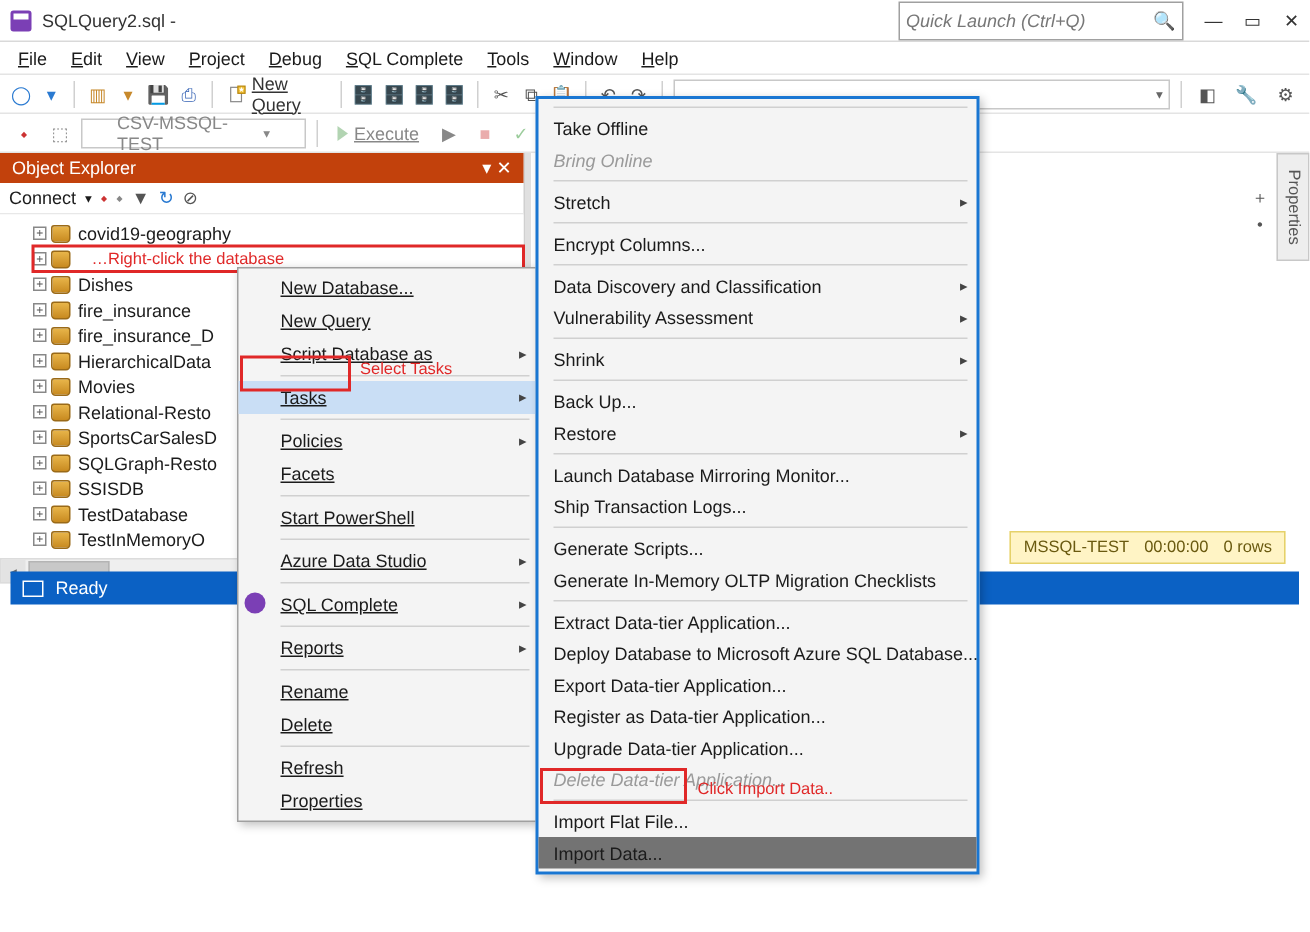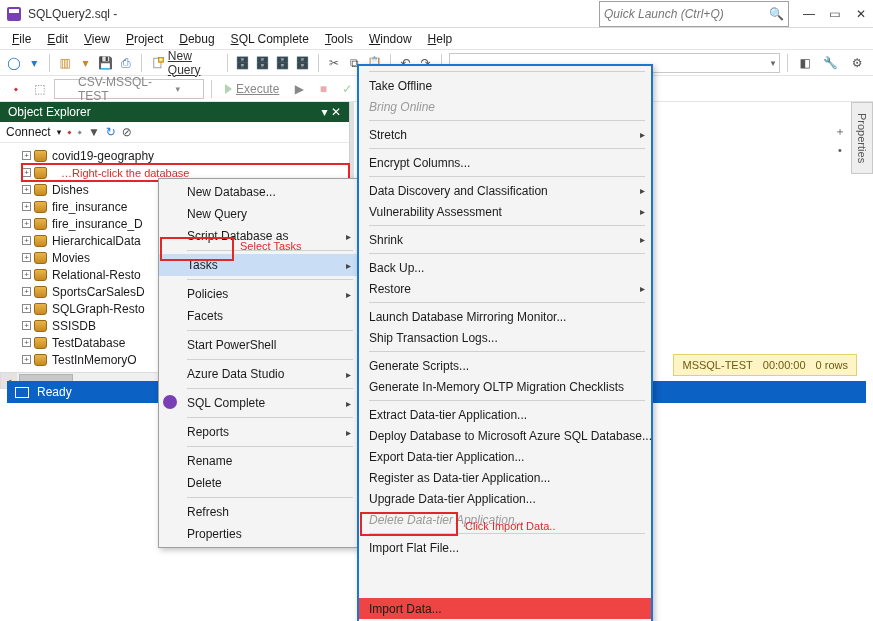--- a/index.html
+++ b/index.html
@@ -48,50 +48,50 @@
   .sep { width:1px; height:18px; background:#d0d0d0; margin:0 3px; }
   .newquery { display:flex; align-items:center; gap:4px; color:#333; padding:0 4px; }
   .newquery span { text-decoration: underline; }
   .toolbar2 { display:flex; align-items:center; gap:4px; padding:2px 6px; height:26px; border-bottom:1px solid #e4e4e4; }
   .combo { border:1px solid #c8c8c8; height:20px; display:flex; align-items:center; padding:0 23px; color:#888; }
   .combo.med { width:150px; }
   .exec { display:flex; align-items:center; gap:4px; color:#888; padding:0 6px; }
   .exec .tri { width:0;height:0;border-left:7px solid #6a6;border-top:5px solid transparent;border-bottom:5px solid transparent; opacity:0.5;}
   .right-group { margin-left:auto; display:flex; gap:6px; align-items:center;}
   .panel-header {
-    background:#14532d; color:#fff; padding:3px 8px; font-size:12px;
+    background:#c2410c; color:#fff; padding:3px 8px; font-size:12px;
     display:flex; align-items:center;
   }
   .panel-header .pin { margin-left:auto; }
   .connect-row {
     display:flex; align-items:center; gap:6px; padding:3px 6px; border-bottom:1px solid #e8e8e8;
   }
   .tree { padding:4px 0 4px 22px; background:#fff; }
   .tree-row { display:flex; align-items:center; height:17px; gap:3px; }
   .expander { width:9px; height:9px; border:1px solid #888; font-size:8px; line-height:7px; text-align:center; color:#555; background:#fff; }
   .dbicon { width:13px; height:12px; background:linear-gradient(#e8b54a,#c88a20); border-radius:2px 2px 3px 3px; border:1px solid #9a6a18; margin-right:2px;}
   .dbname { white-space:nowrap; }
   .sel { background:#c9def5; }
   .annot { color:#e02828; font-size:11px; }
   .context-menu, .submenu {
     position:absolute; background:#f4f4f4; border:1px solid #a0a0a0;
     box-shadow:2px 2px 6px rgba(0,0,0,.25); font-size:12px;
     padding:2px 0;
   }
   .context-menu { left:158px; top:178px; width:200px; }
-  .cm-item { display:flex; align-items:center; height:22px; padding:0 18px 0 28px; position:relative; white-space:nowrap;}
+  .cm-item { display:flex; align-items:center; height:22px; padding:0 18px 0 28px; position:relative; white-space:nowrap;text-decoration:underline;}
   .cm-item.hover { background:#c9def5; }
   .cm-item.arrow::after { content:"▸"; position:absolute; right:6px; font-size:10px; color:#444;}
   .cm-sep { height:1px; background:#d0d0d0; margin:3px 4px 3px 28px; }
   .cm-purple { position:absolute; left:4px; width:14px; height:14px; background:#7b3fb5; border-radius:50%; top:3px;}
   .submenu { left:357px; top:64px; width:296px; border:2px solid #1976d2;}
   .sm-sep { height:1px; background:#d0d0d0; margin:3px 6px 3px 10px;}
   .sm-item { display:flex; align-items:center; height:21px; padding:0 18px 0 10px; position:relative; white-space:nowrap;}
   .sm-item.arrow::after { content:"▸"; position:absolute; right:6px; font-size:10px; color:#444;}
-  .sm-item.hover { background:#ef4444;margin-top:40px; }
+  .sm-item.hover { background:#737373; }
   .sm-item.disabled { color:#9a9a9a;font-style:italic; }
   .sel-rect { position:absolute; border:2px solid #e02828; pointer-events:none; }
   .statusbar {
     position:absolute; left:7px; right:7px; top:381px; height:22px;
     background:#0b61c4; color:#fff; display:flex; align-items:center; padding:0 8px; gap:8px;
   }
   .statusbar .sq { width:14px; height:11px; border:1px solid #fff;}
   .result-strip {
     position:absolute; right:16px; top:354px; height:22px; background:#fff4c5; border:1px solid #e5d16a;
     display:flex; align-items:center; gap:10px; padding:0 8px; font-size:11px; color:#6a5a10;

